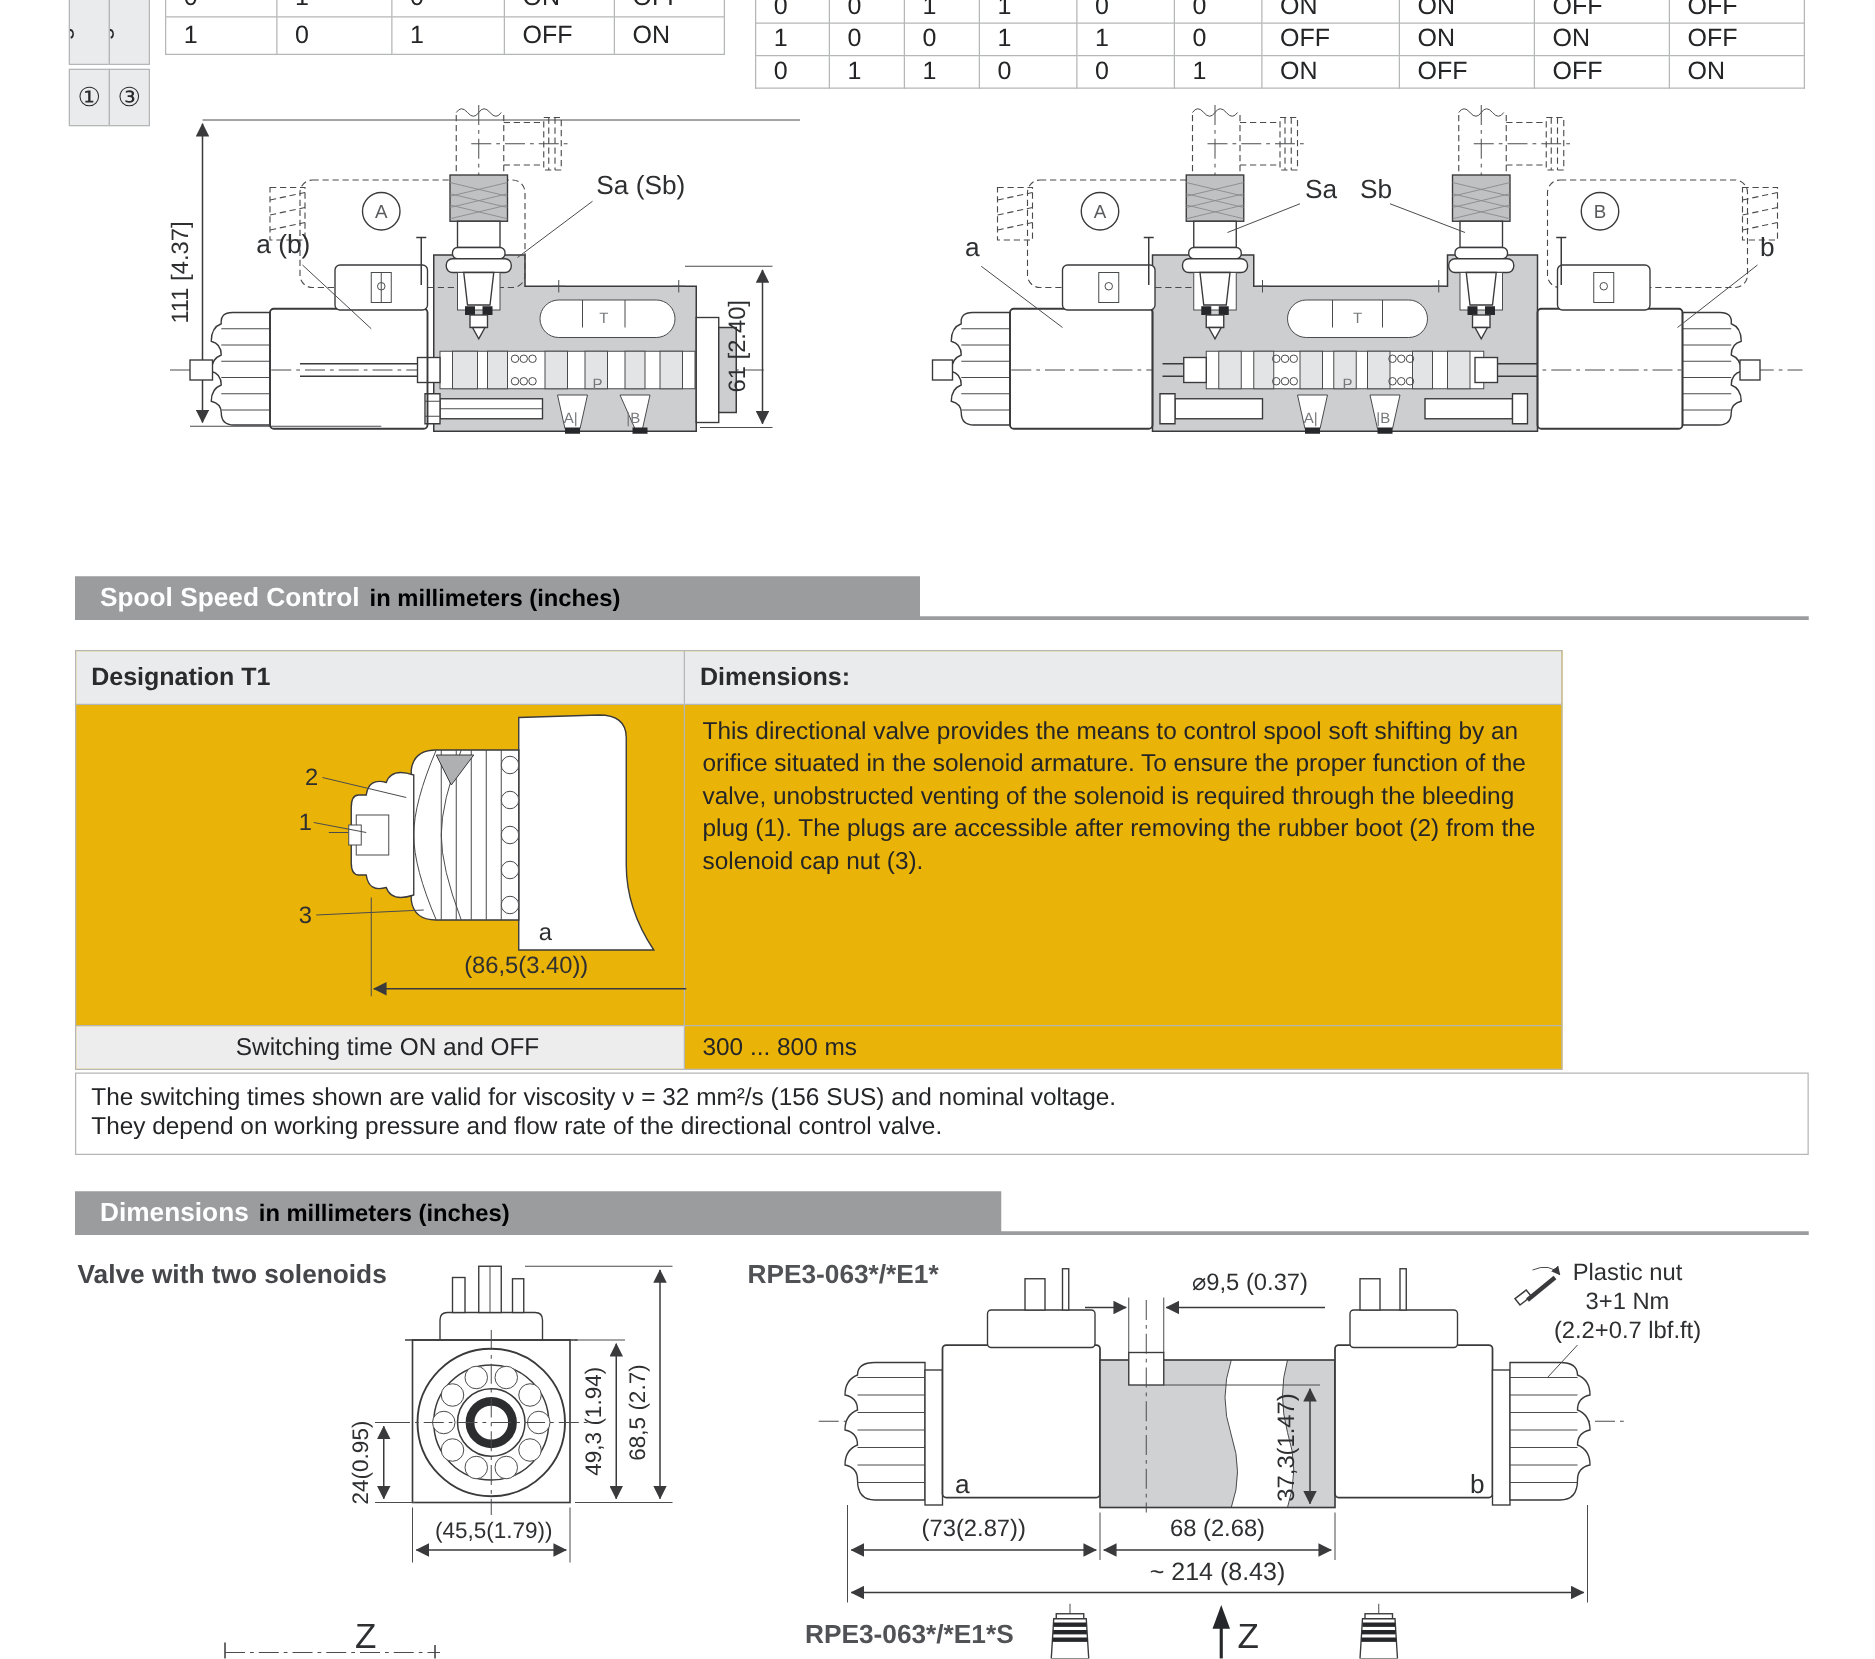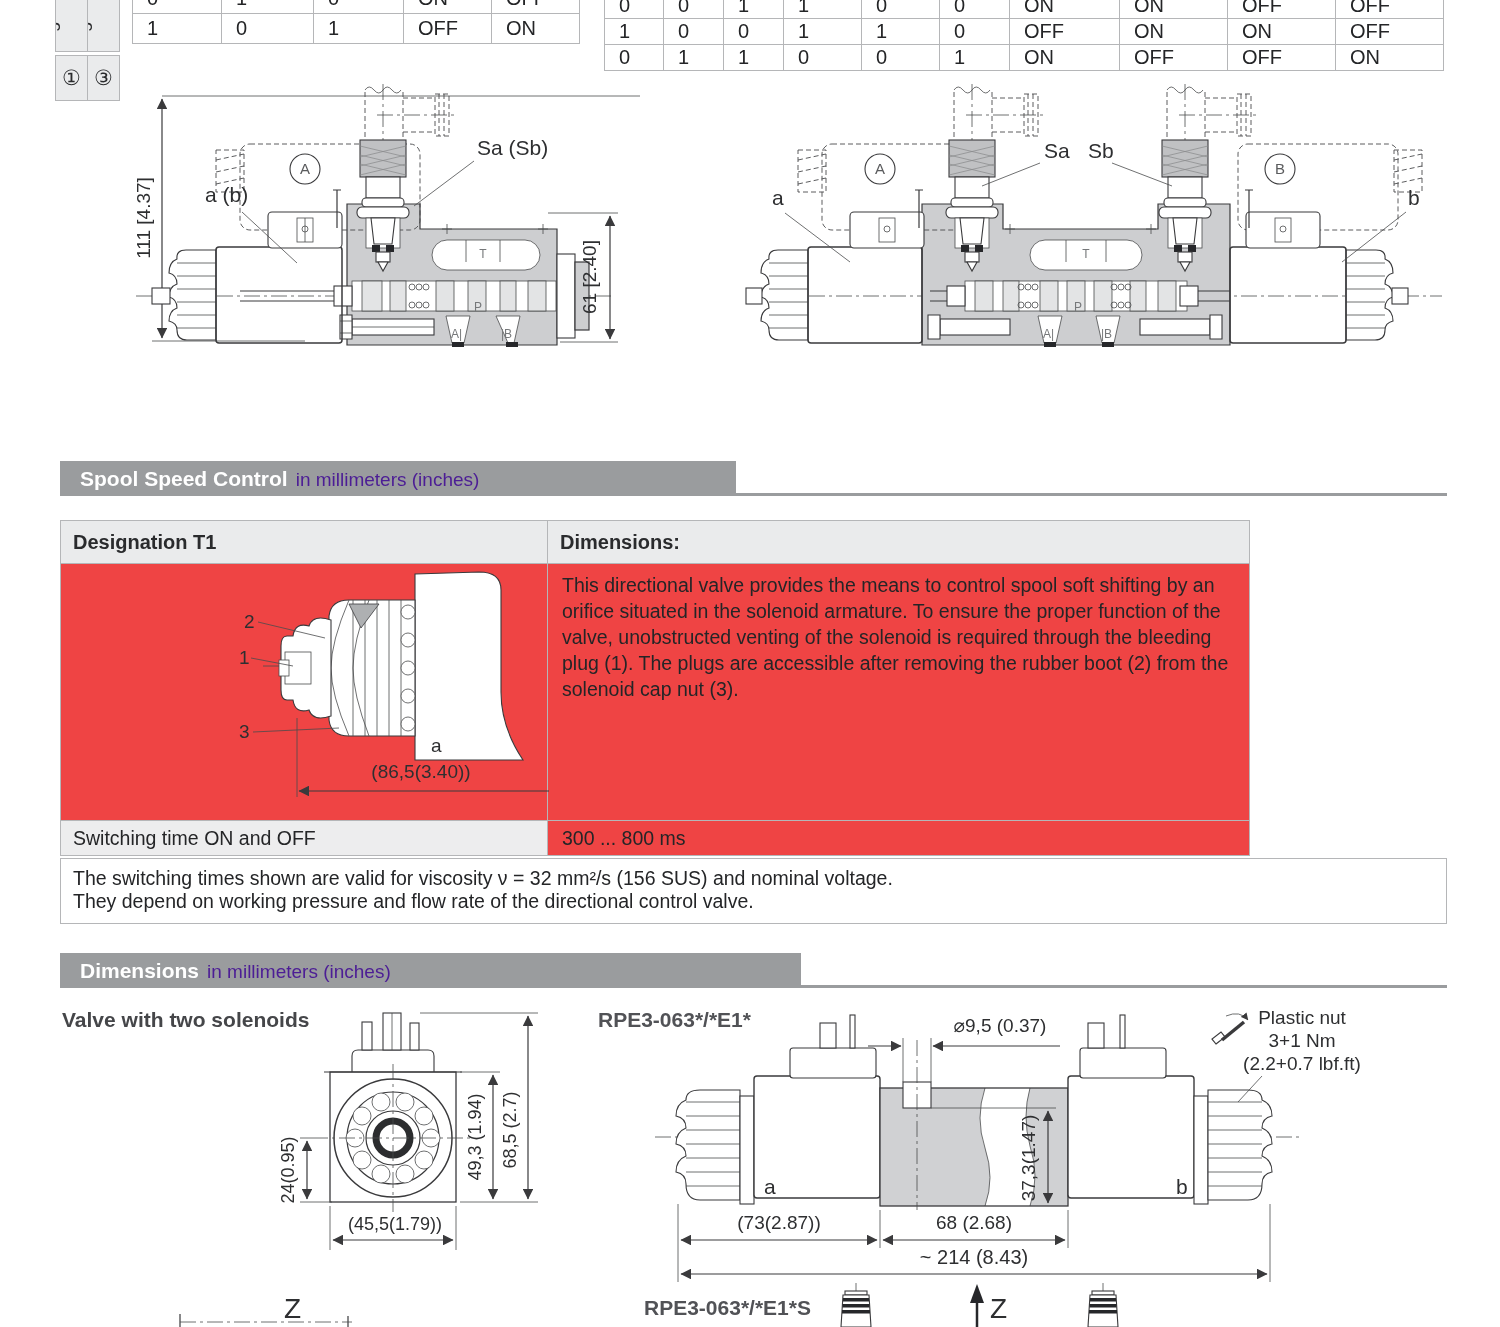--- a/index.html
+++ b/index.html
@@ -12,33 +12,33 @@
       transform:rotate(-90deg);white-space:nowrap;font-size:19px;color:#2a2b2d;}
   .badgecell{position:absolute;width:31px;height:44px;background:#eaebec;border:1px solid #b5b6b8;
       display:flex;align-items:center;justify-content:center;font-size:21px;color:#2a2b2d;}
   table.tt{border-collapse:collapse;table-layout:fixed;background:#fff;}
   table.tt td{border:1px solid #b5b6b8;font-size:20px;color:#242527;padding:0 0 0 14px;white-space:nowrap;}
   table.tt-l td{height:29px;}
   table.tt-r td{height:25px;}
   
   .bar{position:absolute;height:35px;background:#9a9c9e;color:#fff;line-height:35px;padding-left:20px;
        font-size:21px;font-weight:bold;box-sizing:border-box;}
-  .bar .sub{font-weight:normal;font-size:19px;color:#4c1d95;margin-left:8px;}
+  .bar .sub{font-weight:bold;font-size:19px;color:#000000;margin-left:8px;}
   .bartail{position:absolute;height:3px;background:#9a9c9e;}
   
-  .spec{position:absolute;left:60px;top:520px;width:1190px;border:1px solid #b5b6b8;box-sizing:border-box;background:#ef4444;}
+  .spec{position:absolute;left:60px;top:520px;width:1190px;border:1px solid #b5b6b8;box-sizing:border-box;background:#eab308;}
   .spec .row{display:flex;}
   .spec .c1{width:487px;flex:none;border-right:1px solid #b5b6b8;box-sizing:border-box;position:relative;}
   .spec .c2{flex:1;box-sizing:border-box;}
   .spec .hrow{height:42px;background:#eaebec;border-bottom:1px solid #b5b6b8;}
   .spec .hrow div{font-weight:bold;font-size:20px;line-height:42px;padding-left:12px;color:#2a2b2d;}
   .spec .brow{height:256px;border-bottom:1px solid #b5b6b8;}
   .spec .brow .c2{padding:8px 14px;font-size:19.5px;line-height:26px;color:#242527;}
   .spec .srow{height:34px;}
-  .spec .srow .c1{background:#ededee;font-size:19.5px;line-height:34px;padding-left:12px;color:#242527;}
+  .spec .srow .c1{background:#ededee;font-size:19.5px;line-height:34px;padding-left:12px;color:#242527;text-align:center;}
   .spec .srow .c2{font-size:19.5px;line-height:34px;padding-left:14px;color:#242527;}
   .note{position:absolute;left:60px;top:858px;width:1387px;height:66px;border:1px solid #b5b6b8;
         box-sizing:border-box;padding:8px 12px;font-size:19.5px;line-height:23px;color:#242527;}
   .h1{position:absolute;font-size:21px;font-weight:bold;color:#454649;white-space:nowrap;}
   
   svg{overflow:visible;}
   svg .s{stroke:#3a3a3c;stroke-width:1.2;fill:none;}
   svg .s15{stroke:#3a3a3c;stroke-width:1.5;fill:none;}
   svg .thin{stroke:#4a4b4d;stroke-width:0.8;fill:none;}
   svg .w{fill:#ffffff;stroke:#3a3a3c;stroke-width:1.1;}

